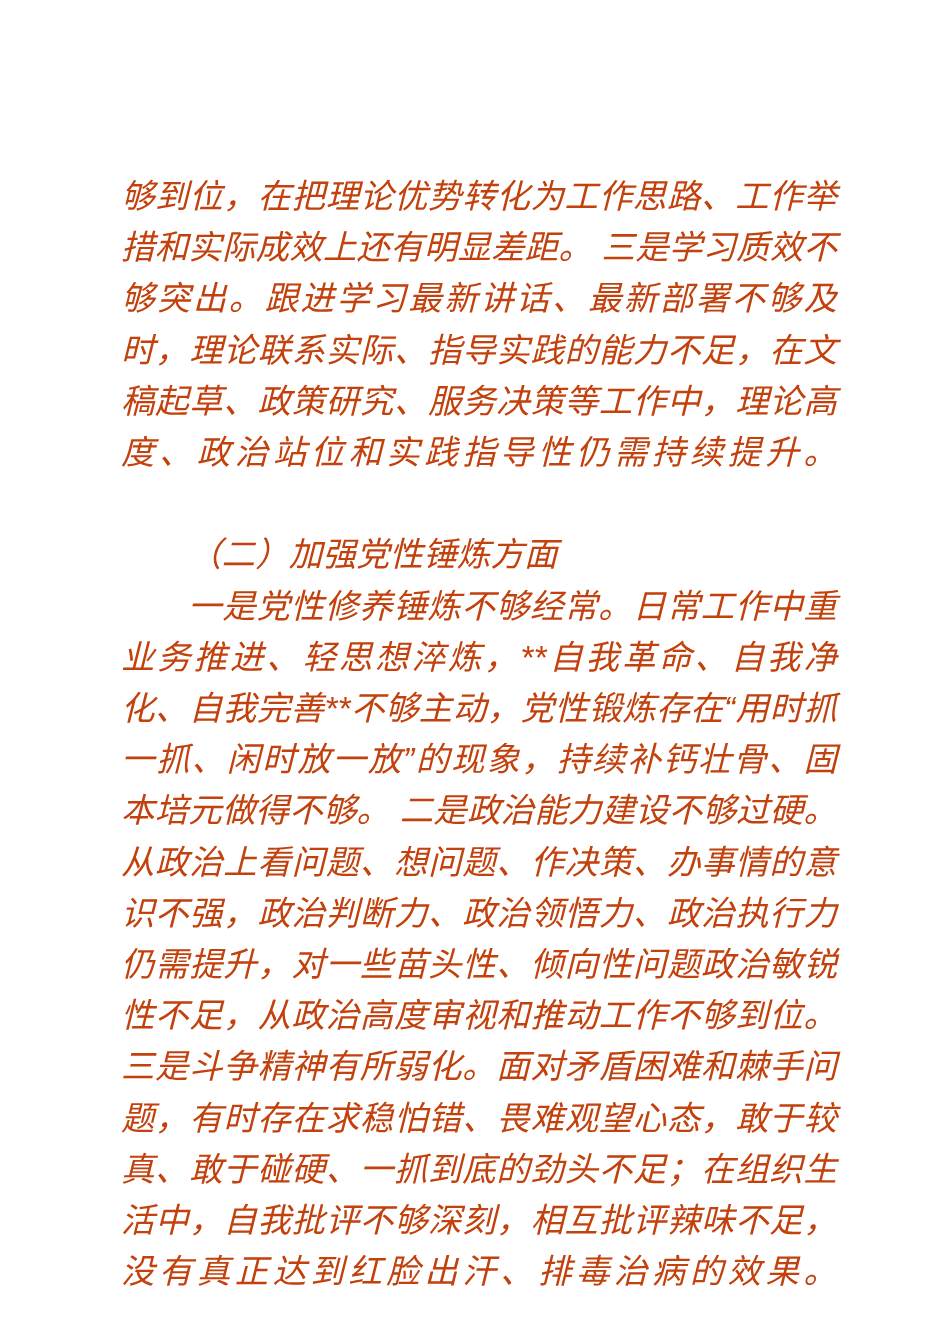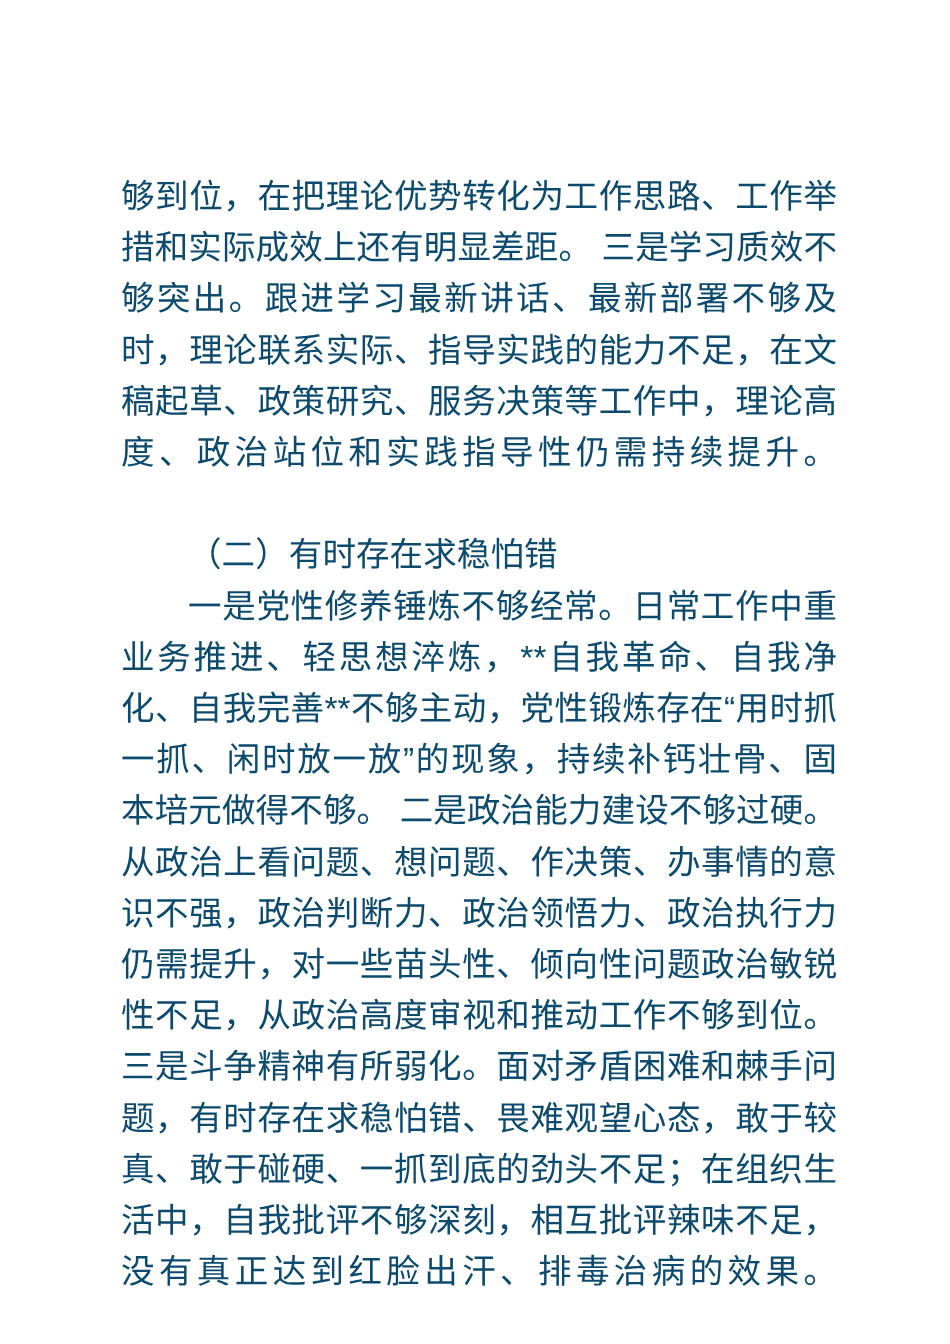--- a/index.html
+++ b/index.html
@@ -33,24 +33,25 @@
   }
 
   .para {
     margin: 0;
     padding: 0;
     font-size: 33.5px;
     line-height: 51.2px;
     letter-spacing: 0.1px;
     text-align: justify;
     text-justify: inter-character;
-    color: #0c4a6e;
+    color: #c2410c;
     font-weight: 400;
     word-break: break-all;
     white-space: pre-wrap;
+    font-style: italic;
   }
 
   .para.continued {
     text-indent: 0;
   }
 
   .para.indent2 {
     text-indent: 67px;
   }
 
@@ -66,19 +67,19 @@
 </style>
 </head>
 <body>
 
 <div id="page">
 
   <div id="doc-body">
 
     <p class="para continued">够到位，在把理论优势转化为工作思路、工作举措和实际成效上还有明显差距。 三是学习质效不够突出。跟进学习最新讲话、最新部署不够及时，理论联系实际、指导实践的能力不足，在文稿起草、政策研究、服务决策等工作中，理论高度、政治站位和实践指导性仍需持续提升。</p>
 
-    <p class="para indent2 nostretch">（二）有时存在求稳怕错</p>
+    <p class="para indent2 nostretch">（二）加强党性锤炼方面</p>
 
     <p class="para indent2">一是党性修养锤炼不够经常。日常工作中重业务推进、轻思想淬炼，**自我革命、自我净化、自我完善**不够主动，党性锻炼存在“用时抓一抓、闲时放一放”的现象，持续补钙壮骨、固本培元做得不够。 二是政治能力建设不够过硬。从政治上看问题、想问题、作决策、办事情的意识不强，政治判断力、政治领悟力、政治执行力仍需提升，对一些苗头性、倾向性问题政治敏锐性不足，从政治高度审视和推动工作不够到位。 三是斗争精神有所弱化。面对矛盾困难和棘手问题，有时存在求稳怕错、畏难观望心态，敢于较真、敢于碰硬、一抓到底的劲头不足；在组织生活中，自我批评不够深刻，相互批评辣味不足，没有真正达到红脸出汗、排毒治病的效果。</p>
 
   </div>
 
 </div>
 
 </body></html>

